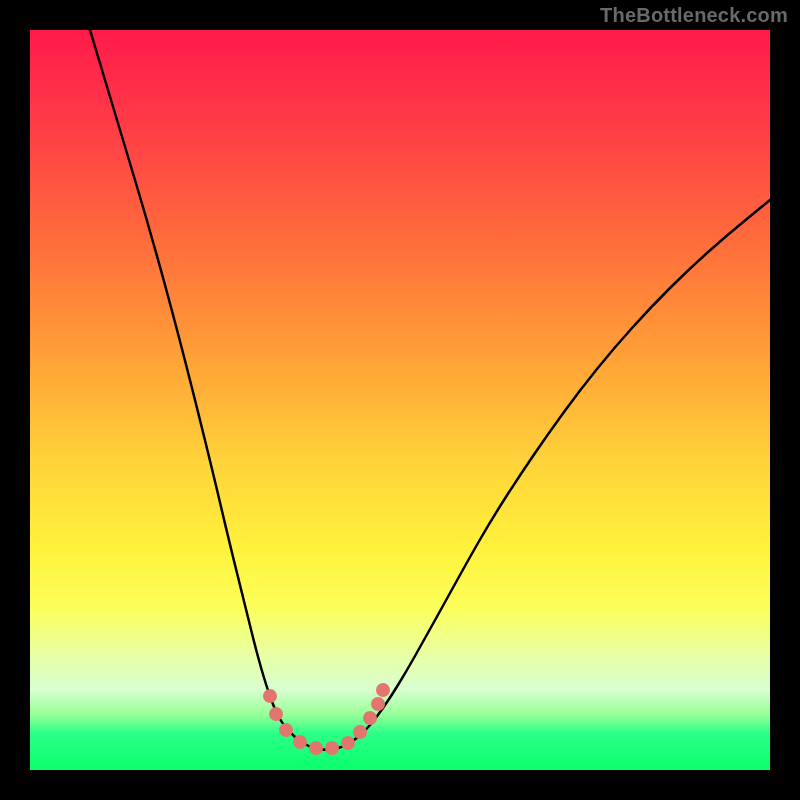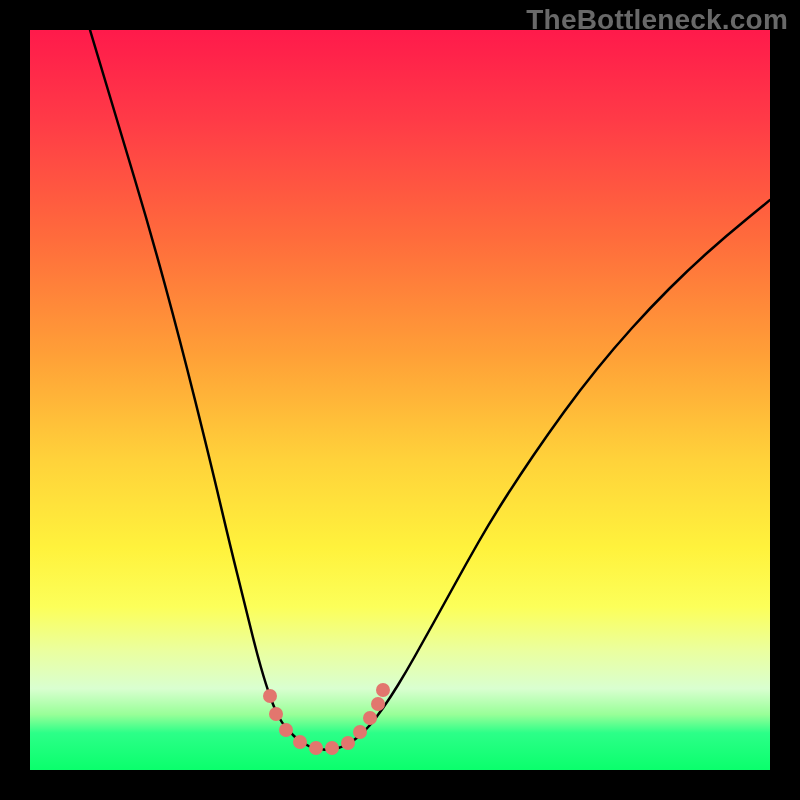--- a/index.html
+++ b/index.html
@@ -15,21 +15,21 @@
     position: relative;
     width: 800px;
     height: 800px;
     background: #000;
   }
   .watermark {
     position: absolute;
     top: 4px;
     right: 12px;
     color: #696969;
-    font-size: 28px;
+    font-size: 20px;
     font-weight: 600;
     letter-spacing: 0.2px;
     z-index: 10;
   }
   .plot-area {
     position: absolute;
     left: 30px;
     top: 30px;
     width: 740px;
     height: 740px;

